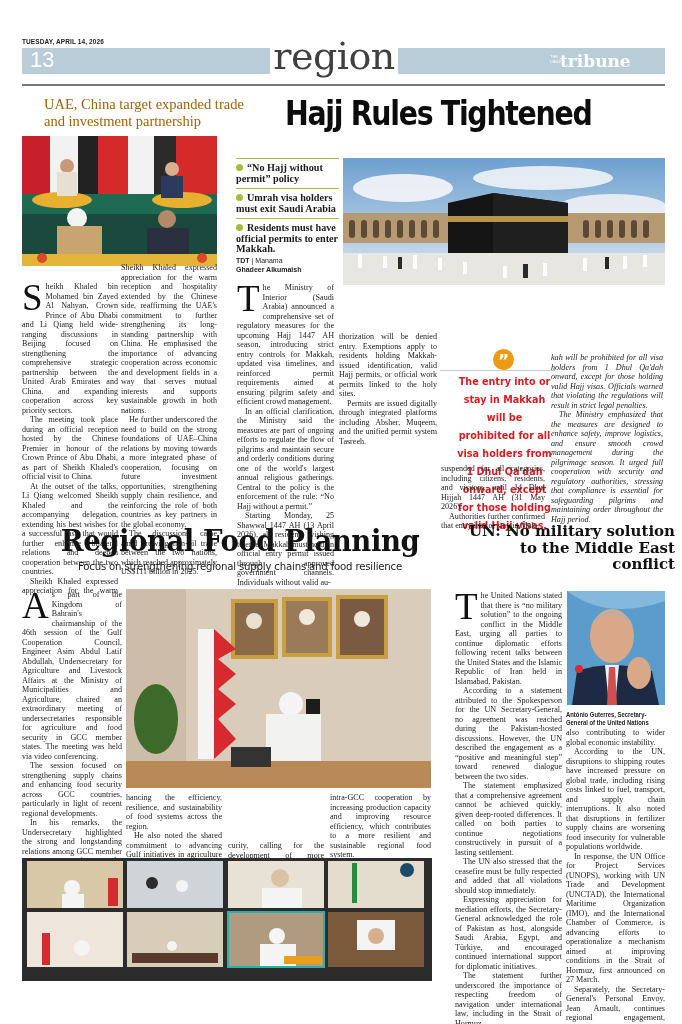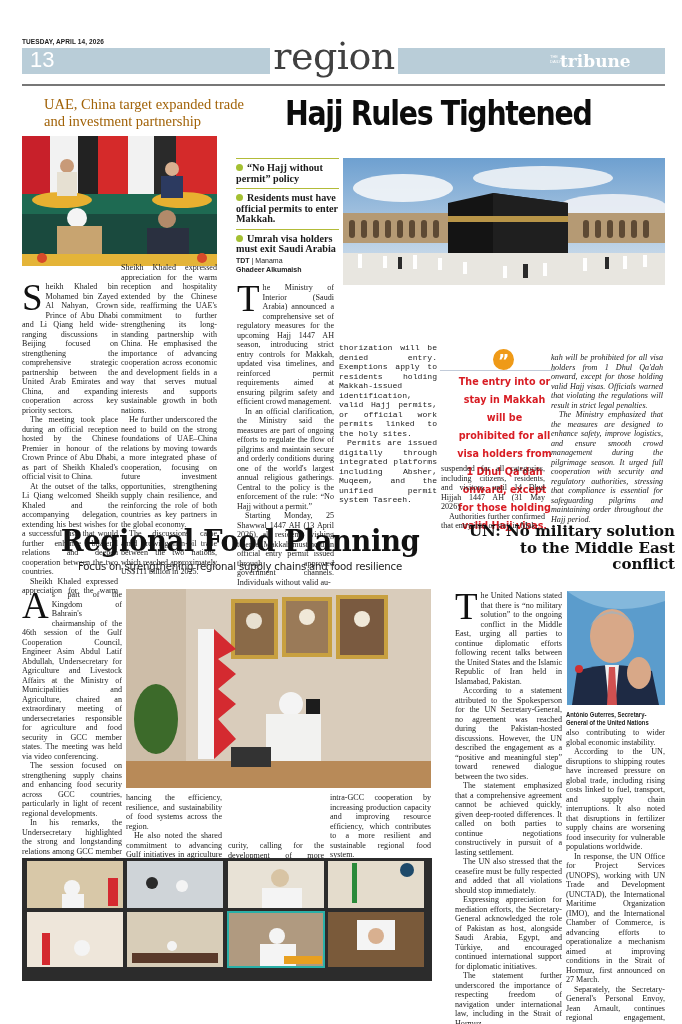--- a/index.html
+++ b/index.html
@@ -97,22 +97,22 @@
 </div>
 <div class="abs body" style="left:121px; top:282px; width:96px;">
   <p class="first" style="margin-top:-19px;">Sheikh Khaled expressed appreciation for the warm reception and hospitality extended by the Chinese side, reaffirming the UAE's commitment to further strengthening its long-standing partnership with China. He emphasised the importance of advancing cooperation across economic and development fields in a way that serves mutual interests and supports sustainable growth in both nations.</p>
   <p>He further underscored the need to build on the strong foundations of UAE–China relations by moving towards a more integrated phase of cooperation, focusing on future investment opportunities, strengthening supply chain resilience, and reinforcing the role of both countries as key partners in the global economy.</p>
   <p>The discussions came amid growing non-oil trade between the two nations, which reached approximately US$111 billion in 2025.</p>
 </div>
 
 <h1 class="abs hajj-hl">Hajj Rules Tightened</h1>
 <div class="abs bullets">
   <div class="bullet"><span class="dot"></span><span>“No Hajj without permit” policy</span></div>
+  <div class="bullet"><span class="dot"></span><span>Umrah visa holders must exit Saudi Arabia</span></div>
   <div class="bullet"><span class="dot"></span><span>Residents must have official permits to enter Makkah.</span></div>
-  <div class="bullet"><span class="dot"></span><span>Umrah visa holders must exit Saudi Arabia</span></div>
 </div>
 <div class="abs byline">
   <div><b>TDT</b> | <span>Manama</span></div>
   <div><b>Ghadeer Alkumaish</b></div>
 </div>
 <div class="abs hajj-photo">
   <svg width="322" height="127" viewBox="0 0 322 127">
     <defs>
         <linearGradient id="sky" x1="0" y1="0" x2="0" y2="1">
           <stop offset="0" stop-color="#6ea0d0"></stop>
@@ -162,21 +162,21 @@
         <rect x="262" y="99" width="4" height="12"></rect>
       </g>
   </svg>
 </div>
 
 <div class="abs body" style="left:237px; top:283px; width:97px;">
   <p class="first"><span class="drop">T</span><span>he Ministry of Interior (Saudi Arabia) announced a comprehensive set of regulatory measures for the upcoming Hajj 1447 AH season, introducing strict entry controls for Makkah, updated visa timelines, and reinforced permit requirements aimed at ensuring pilgrim safety and efficient crowd management.</span></p>
   <p>In an official clarification, the Ministry said the measures are part of ongoing efforts to regulate the flow of pilgrims and maintain secure and orderly conditions during one of the world's largest annual religious gatherings. Central to the policy is the enforcement of the rule: “No Hajj without a permit.”</p>
   <p>Starting Monday, 25 Shawwal 1447 AH (13 April 2026), all residents wishing to enter Makkah must hold an official entry permit issued through approved government channels. Individuals without valid au-</p>
 </div>
-<div class="abs body" style="left:339px; top:343px; width:98px;font-family:Liberation Mono, monospace;">
+<div class="abs body" style="left:339px; top:332px; width:98px;">
   <p class="first">thorization will be denied entry. Exemptions apply to residents holding Makkah-issued identification, valid Hajj permits, or official work permits linked to the holy sites.</p>
   <p>Permits are issued digitally through integrated platforms including Absher, Muqeem, and the unified permit system Tasreeh.</p>
 </div>
 <div class="abs quote-line"></div>
 <div class="abs quote-mark">”</div>
 <div class="abs pull">The entry into or stay in Makkah will be prohibited for all visa holders from 1 Dhul Qa'dah onward, except for those holding valid Hajj visas.</div>
 <div class="abs body" style="left:441px; top:464px; width:104px;">
   <p class="first">suspended for all categories, including citizens, residents, and visitors, until 14 Dhul Hijjah 1447 AH (31 May 2026).</p>
   <p>Authorities further confirmed that entry into or stay in Mak-</p>
 </div>

